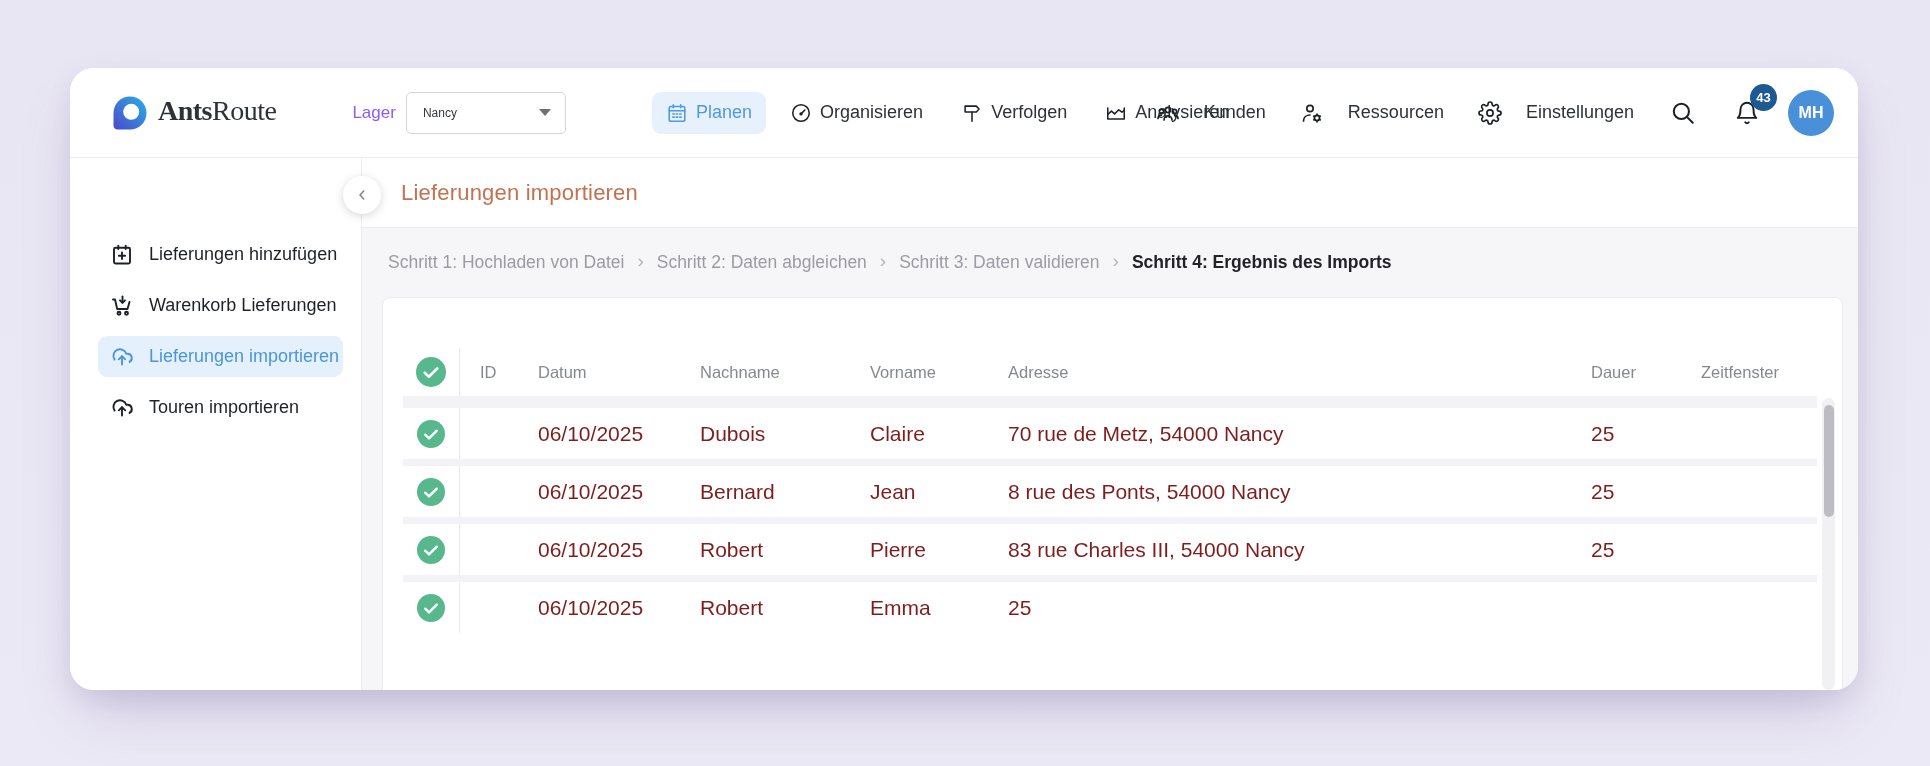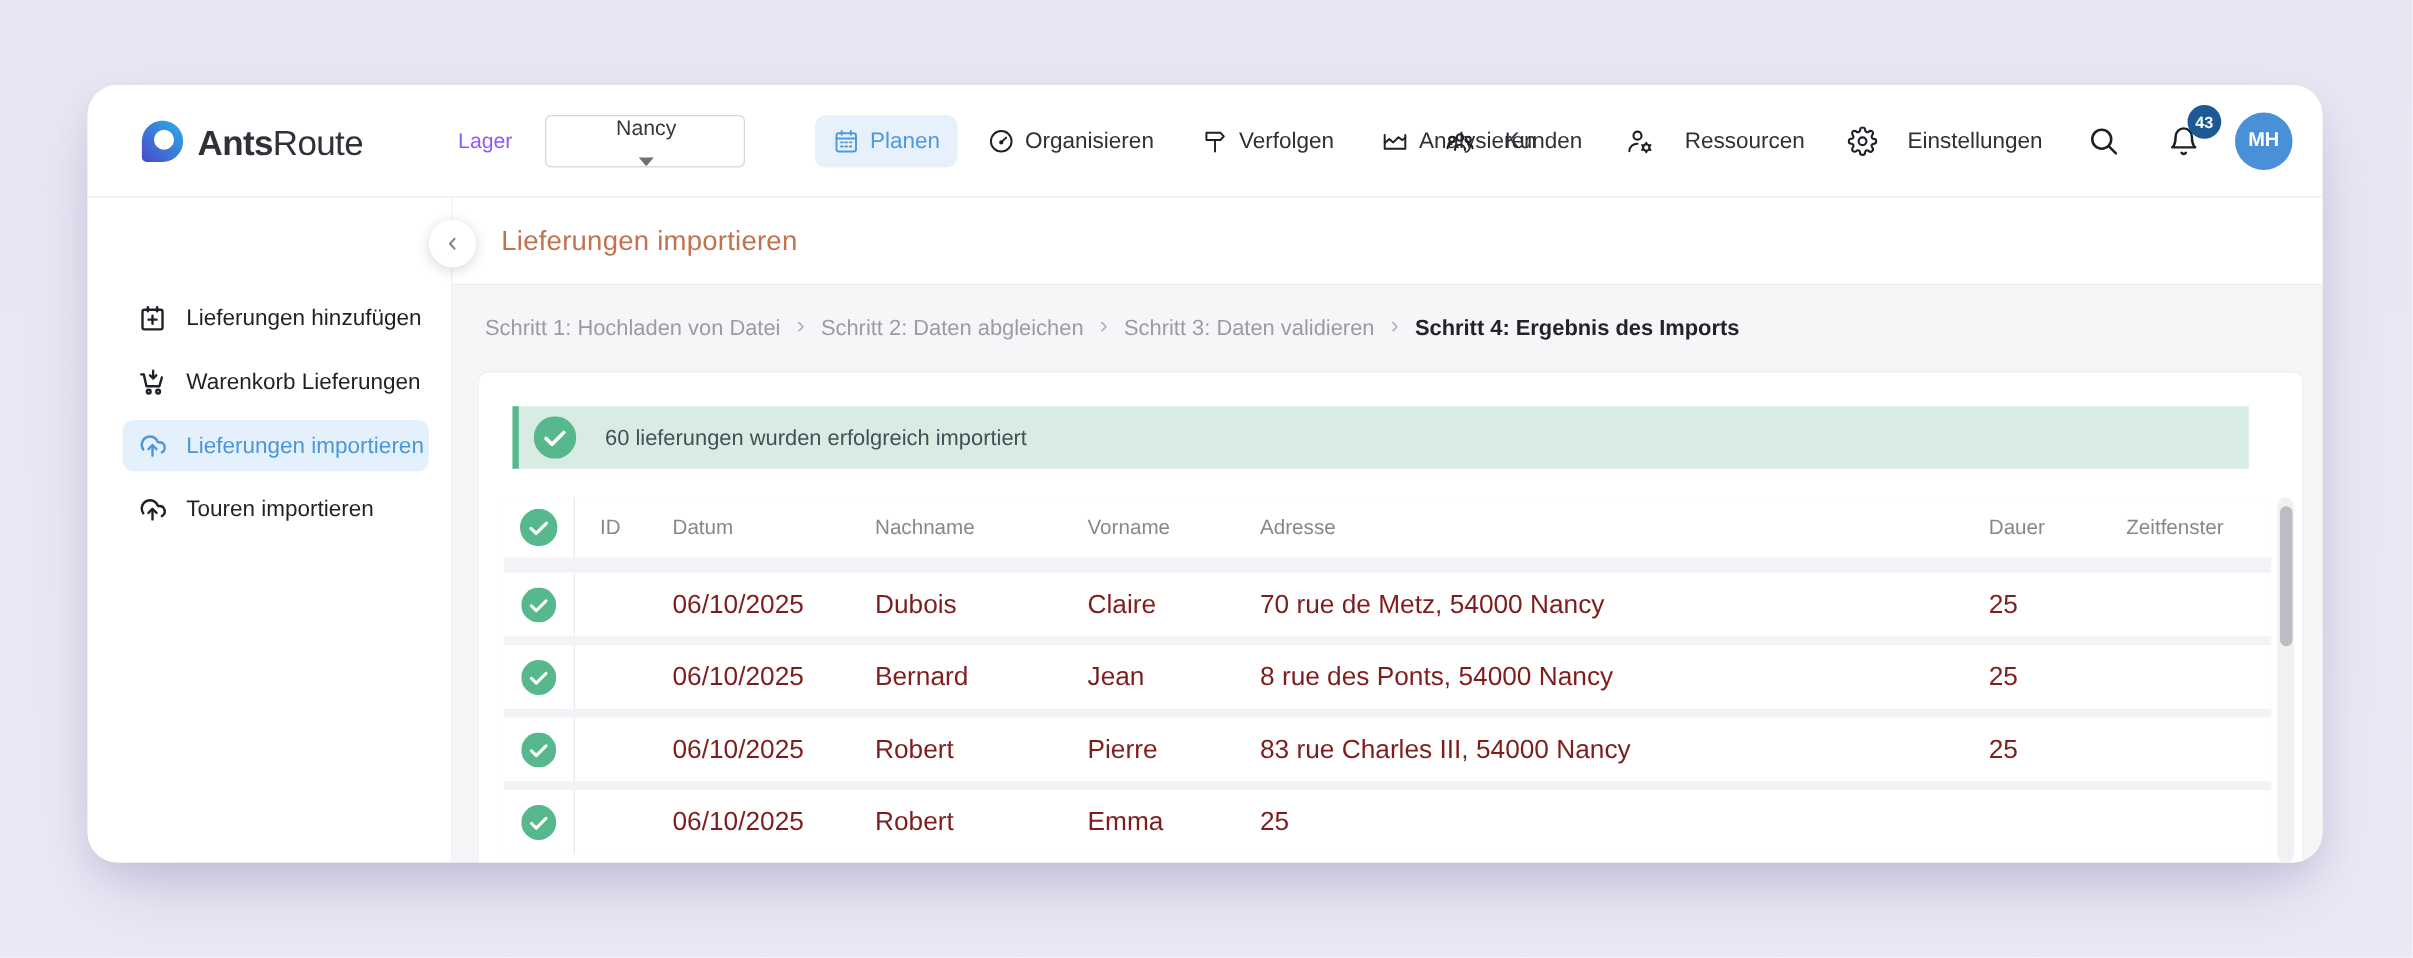--- a/index.html
+++ b/index.html
@@ -18,28 +18,28 @@
     background:#fff; border-radius:24px; overflow:hidden;
     box-shadow:0 30px 60px -15px rgba(104,92,150,.28), 0 10px 24px rgba(104,92,150,.12);
     display:flex; flex-direction:column;
   }
 
   
   .navbar {
     height:90px; flex:none; background:#fff; border-bottom:1px solid #ededf1;
     display:flex; align-items:center; padding:0 26px 0 42px; position:relative; z-index:4;
   }
-  .logo { display:flex; align-items:flex-end; gap:10px; }
+  .logo { display:flex; align-items:flex-start; gap:10px;font-family:Liberation Serif, serif; }
   .logo-text { font-size:28px; letter-spacing:-.5px; color:#2e3238; white-space:nowrap; }
   .logo-text b { font-weight:700; }
   .lager-label { margin-left:76px; font-size:17px; color:#8b5cf6; }
   .warehouse-select {
-    margin-left:26px; width:160px; height:42px; border:1px solid #d6d6dc; border-radius:5px;
+    margin-left:10px; width:160px; height:42px; border:1px solid #d6d6dc; border-radius:5px;
     background:#fff; display:flex; align-items:center; justify-content:space-between;
-    padding:0 14px 0 16px; font-size:17px; color:#33373d; cursor:pointer;flex-direction:column;
+    padding:0 14px 0 16px; font-size:12px; color:#33373d; cursor:pointer;
   }
   .caret-down { width:0; height:0; border-left:6px solid transparent; border-right:6px solid transparent; border-top:7px solid #6d7075; }
   .topnav { position:absolute; left:582px; top:0; height:100%; display:flex; align-items:center; gap:10px; }
   .topnav-item {
     display:flex; align-items:center; gap:8px; padding:10px 14px; border-radius:9px;
     font-size:18px; color:#2d3136; cursor:pointer; white-space:nowrap;text-align:right;
   }
   .topnav-item.active { background:#e7f1fc; color:#4d9ade; }
   .topnav-item.active .ic { stroke:#4d9ade; }
   .nav-right { position:absolute; right:24px; top:0; height:100%; display:flex; align-items:center; gap:30px; }
@@ -322,28 +322,20 @@
         <span class="step">Schritt 1: Hochladen von Datei</span>
         <span class="step-sep">›</span>
         <span class="step">Schritt 2: Daten abgleichen</span>
         <span class="step-sep">›</span>
         <span class="step">Schritt 3: Daten validieren</span>
         <span class="step-sep">›</span>
         <span class="step active">Schritt 4: Ergebnis des Imports</span>
       </div>
 
       <div class="content-card">
-        <div class="banner">
-          <span>
-            <svg width="34" height="34" viewBox="0 0 24 24">
-                <use href="#checkCircle"></use>
-              </svg>
-          </span>
-          <span class="banner-text">60 lieferungen wurden erfolgreich importiert</span>
-        </div>
 
         <div class="table">
           <div class="trow thead">
             <div class="check-cell">
               <svg width="30" height="30" viewBox="0 0 24 24">
                   <use href="#checkCircle"></use>
                 </svg>
             </div>
             <div class="cell">ID</div>
             <div class="cell">Datum</div>

